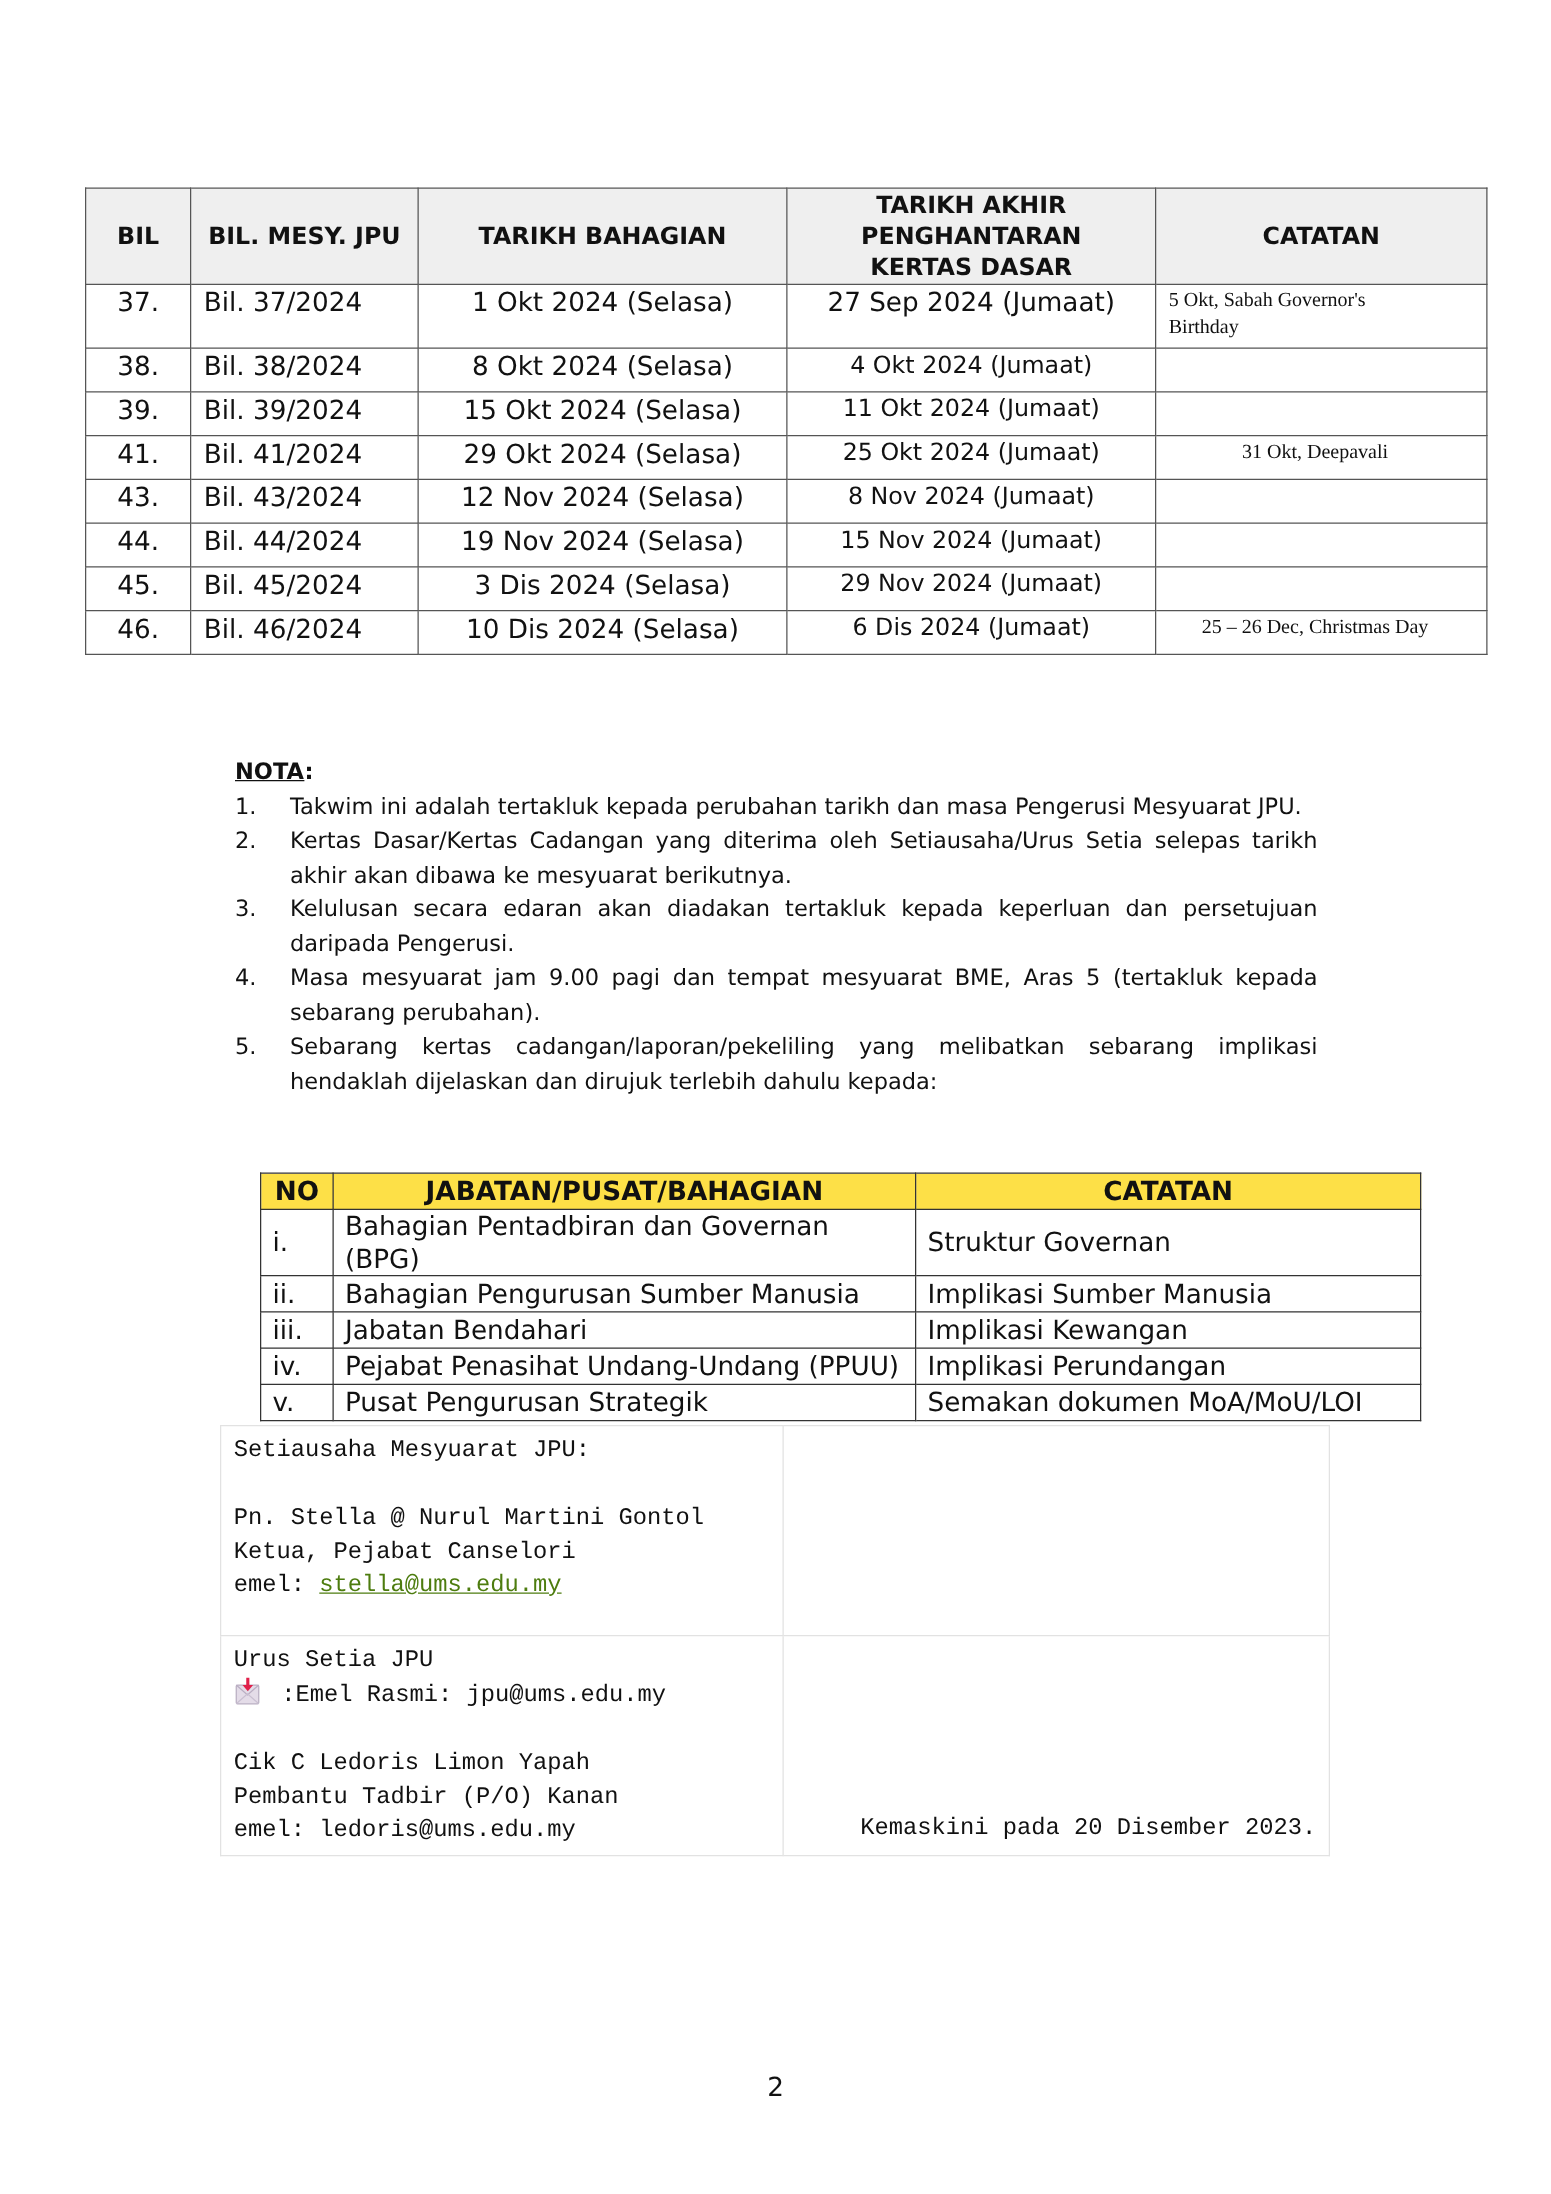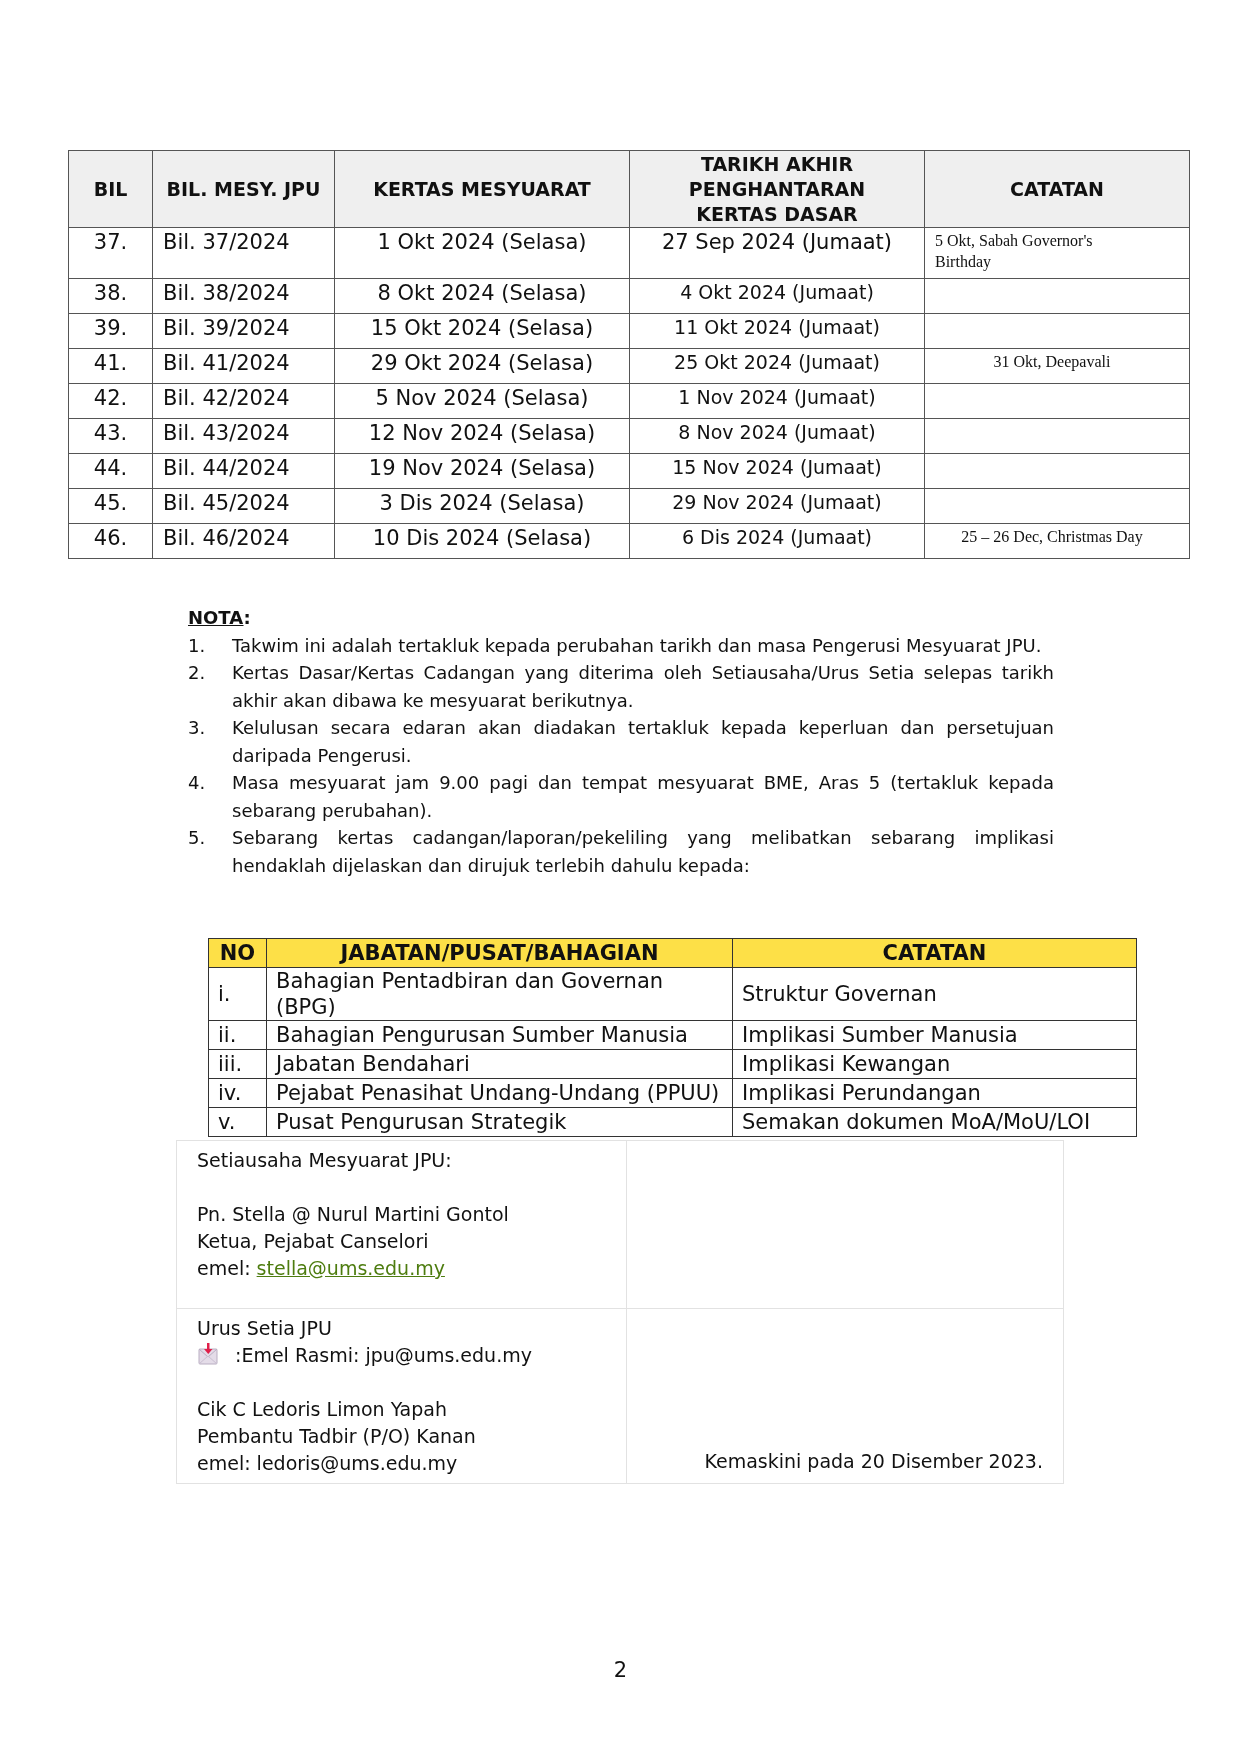--- a/index.html
+++ b/index.html
@@ -27,21 +27,21 @@
   .nota li .num { width: 44px; flex: 0 0 44px; }
   .nota li .txt { text-align: justify; flex: 1; }
 
   .dept { position: absolute; left: 208px; top: 938px; width: 928px;
           border-collapse: collapse; table-layout: fixed; font-size: 21px; }
   .dept th, .dept td { border: 1.5px solid #333; height: 28px; padding: 0 9px; line-height: 26px; }
   .dept th { background: #fde047; font-weight: bold; text-align: center; padding: 0; }
 
   .contact { position: absolute; left: 176px; top: 1140px; width: 887px; border-collapse: collapse;
              table-layout: fixed; font-size: 19px; line-height: 27px; }
-  .contact td { border: 1.5px solid #e2e2e2; vertical-align: top; padding: 6px 20px; }
+  .contact td { border: 1.5px solid #e2e2e2; vertical-align: top; padding: 6px 10px; font-family: Liberation Mono, monospace; }
   .contact td.right { vertical-align: bottom; text-align: right; padding-bottom: 8px; }
   .contact a { color: #4d7c0f; text-decoration: underline; }
   .blank { height: 27px; }
   .mail-icon { display: inline-block; width: 22px; height: 22px; vertical-align: -3px; margin-right: 16px; }
   .pagenum { position: absolute; left: 0; width: 1241px; top: 1658px; text-align: center; font-size: 21px; }
 </style>
 </head>
 <body>
 
 <table class="sched">
@@ -49,21 +49,21 @@
       <col style="width:84px">
       <col style="width:182px">
       <col style="width:295px">
       <col style="width:295px">
       <col style="width:265px">
     </colgroup>
   <thead>
     <tr>
       <th>BIL</th>
       <th>BIL. MESY. JPU</th>
-      <th>KERTAS MESYUARAT</th>
+      <th>TARIKH BAHAGIAN</th>
       <th>
         <div>TARIKH AKHIR</div>
         <div>PENGHANTARAN</div>
         <div>KERTAS DASAR</div>
       </th>
       <th>CATATAN</th>
     </tr>
   </thead>
   <tbody>
     <tr class="tall">
@@ -89,27 +89,20 @@
       <td class="c">15 Okt 2024 (Selasa)</td>
       <td class="dl">11 Okt 2024 (Jumaat)</td>
       <td class="note"></td>
     </tr>
     <tr>
       <td class="c">41.</td>
       <td class="l">Bil. 41/2024</td>
       <td class="c">29 Okt 2024 (Selasa)</td>
       <td class="dl">25 Okt 2024 (Jumaat)</td>
       <td class="note cen">31 Okt, Deepavali</td>
-    </tr>
-    <tr>
-      <td class="c">42.</td>
-      <td class="l">Bil. 42/2024</td>
-      <td class="c">5 Nov 2024 (Selasa)</td>
-      <td class="dl">1 Nov 2024 (Jumaat)</td>
-      <td class="note"></td>
     </tr>
     <tr>
       <td class="c">43.</td>
       <td class="l">Bil. 43/2024</td>
       <td class="c">12 Nov 2024 (Selasa)</td>
       <td class="dl">8 Nov 2024 (Jumaat)</td>
       <td class="note"></td>
     </tr>
     <tr>
       <td class="c">44.</td>

